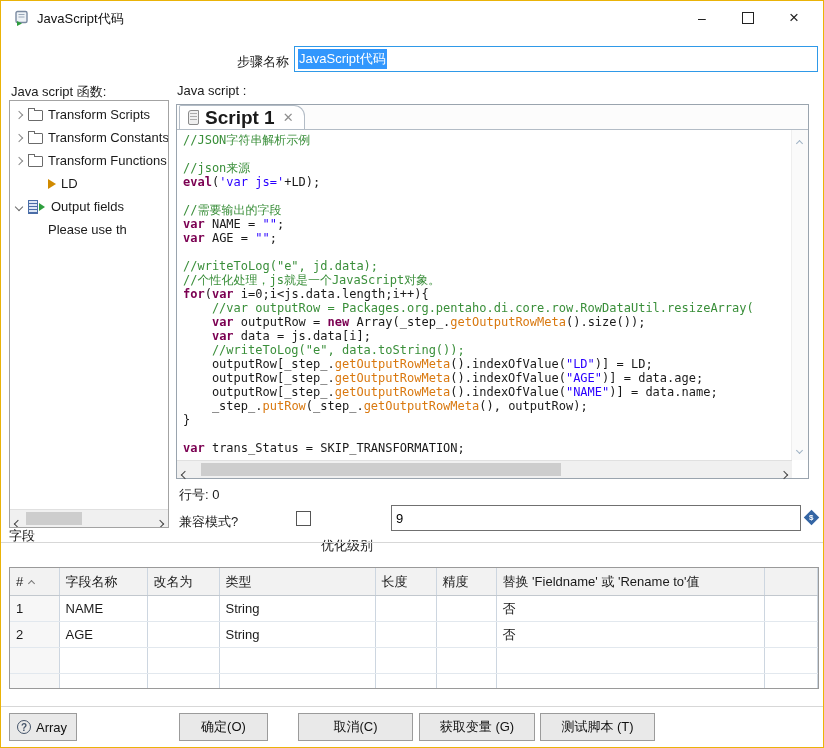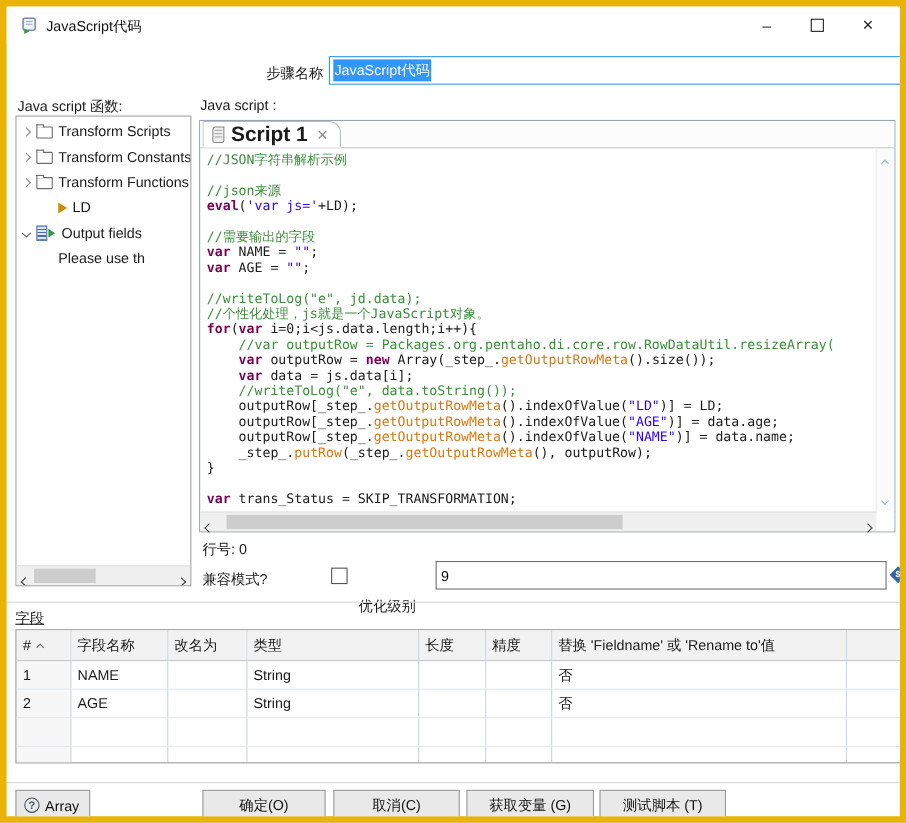--- a/index.html
+++ b/index.html
@@ -1,18 +1,18 @@
 <!DOCTYPE html>
 <html><head>
 <meta charset="utf-8">
 <style>
   html,body{margin:0;padding:0;background:#888;}
   .window{
     position:relative;width:824px;height:748px;box-sizing:border-box;
-    background:#ffffff;border:6px solid #eab308;overflow:hidden;
+    background:#ffffff;border:1px solid #eab308;overflow:hidden;
     font-family:"Liberation Sans","DejaVu Sans",sans-serif;color:#1a1a1a;font-size:13px;
   }
   
   .titlebar{position:absolute;left:0;top:0;right:0;height:34px;background:#fff;}
   .title-icon{position:absolute;left:12px;top:9px;width:17px;height:17px;}
   .title-text{position:absolute;left:36px;top:9px;font-size:13px;color:#111;}
   .win-controls{position:absolute;right:6px;top:0;height:34px;display:flex;}
   .win-btn{width:46px;height:34px;display:flex;align-items:center;justify-content:center;
     font-size:14px;color:#222;cursor:default;}
   .win-btn.max span{display:inline-block;width:10px;height:10px;border:1px solid #222;}
@@ -82,39 +82,39 @@
     border:1px solid #555;background:#fff;}
   .opt-label{position:absolute;left:320px;top:536px;}
   .opt-input{position:absolute;left:390px;top:504px;width:410px;height:26px;box-sizing:border-box;
     border:1px solid #707070;font-size:13px;padding:0 4px;font-family:"Liberation Sans","DejaVu Sans",sans-serif;}
   .var-icon{position:absolute;left:805px;top:511px;width:11px;height:11px;background:#3465a4;transform:rotate(45deg);
     display:flex;align-items:center;justify-content:center;}
   .var-icon span{transform:rotate(-45deg);color:#fff;font-size:8px;font-weight:bold;}
   .divider{position:absolute;left:0;right:0;height:0;border-top:1px solid #d7d7d7;}
   .div1{top:541px;} .div2{top:705px;}
   
-  .fields-label{position:absolute;left:8px;top:547px;text-decoration:underline;}
+  .fields-label{position:absolute;left:8px;top:526px;}
   .fields-table{position:absolute;left:8px;top:566px;width:810px;height:122px;box-sizing:border-box;
     border:1px solid #9a9a9a;overflow:hidden;background:#fff;}
   table.grid{border-collapse:collapse;width:100%;table-layout:fixed;}
   table.grid th,table.grid td{border-right:1px solid #cdd6e0;border-bottom:1px solid #e2e8ee;
     font-weight:normal;text-align:left;padding:0 6px;font-size:13px;height:25px;overflow:hidden;white-space:nowrap;}
   table.grid th{background:#f2f2f2;border-bottom:1px solid #c2c8ce;height:27px;}
   table.grid td.numcol{background:#f7f7f7;}
   .c0{width:49px;} .c1{width:88px;} .c2{width:72px;} .c3{width:156px;} .c4{width:61px;}
   .c5{width:60px;} .c6{width:268px;} .c7{width:auto;}
   .sort-arrow{display:inline-block;margin-left:6px;}
   .sort-arrow .chev{width:4px;height:4px;border-color:#777;}
   
   .btn{position:absolute;top:712px;height:28px;box-sizing:border-box;background:#e9e9e9;border:1px solid #9b9b9b;
     display:flex;align-items:center;justify-content:center;font-size:13px;color:#111;}
   .btn-help{left:8px;width:68px;gap:5px;justify-content:flex-start;padding-left:7px;}
   .help-icon{width:14px;height:14px;border:1.5px solid #44546a;border-radius:50%;display:flex;align-items:center;
     justify-content:center;font-size:10px;font-weight:bold;color:#44546a;box-sizing:border-box;}
-  .btn-ok{left:178px;width:112px;}
+  .btn-ok{left:178px;width:89px;}
   .btn-cancel{left:297px;width:115px;}
   .btn-getvars{left:418px;width:116px;}
   .btn-test{left:539px;width:115px;}
 </style>
 </head>
 <body>
 
 <div class="window">
 
   <div class="titlebar">

